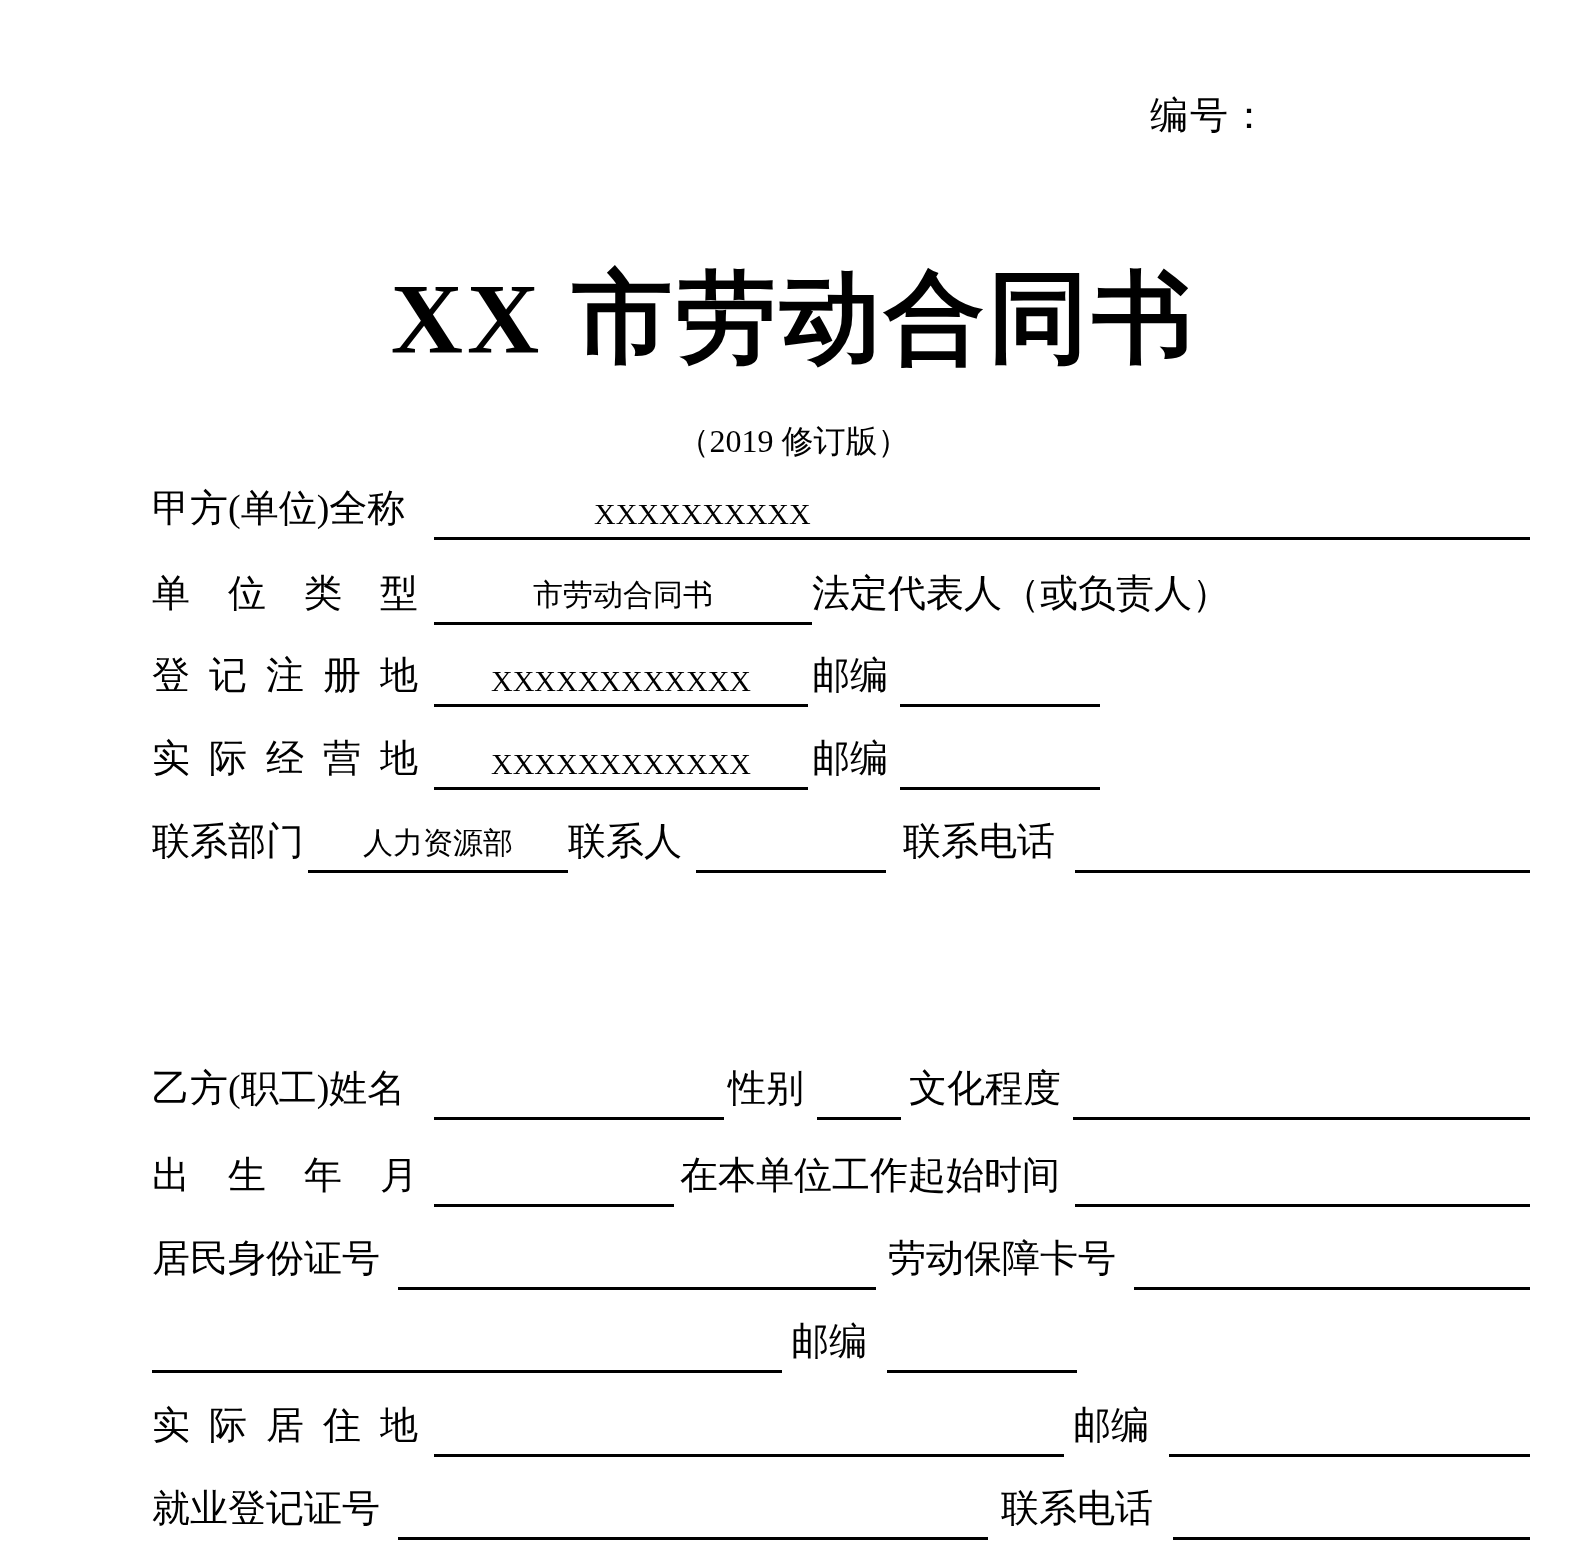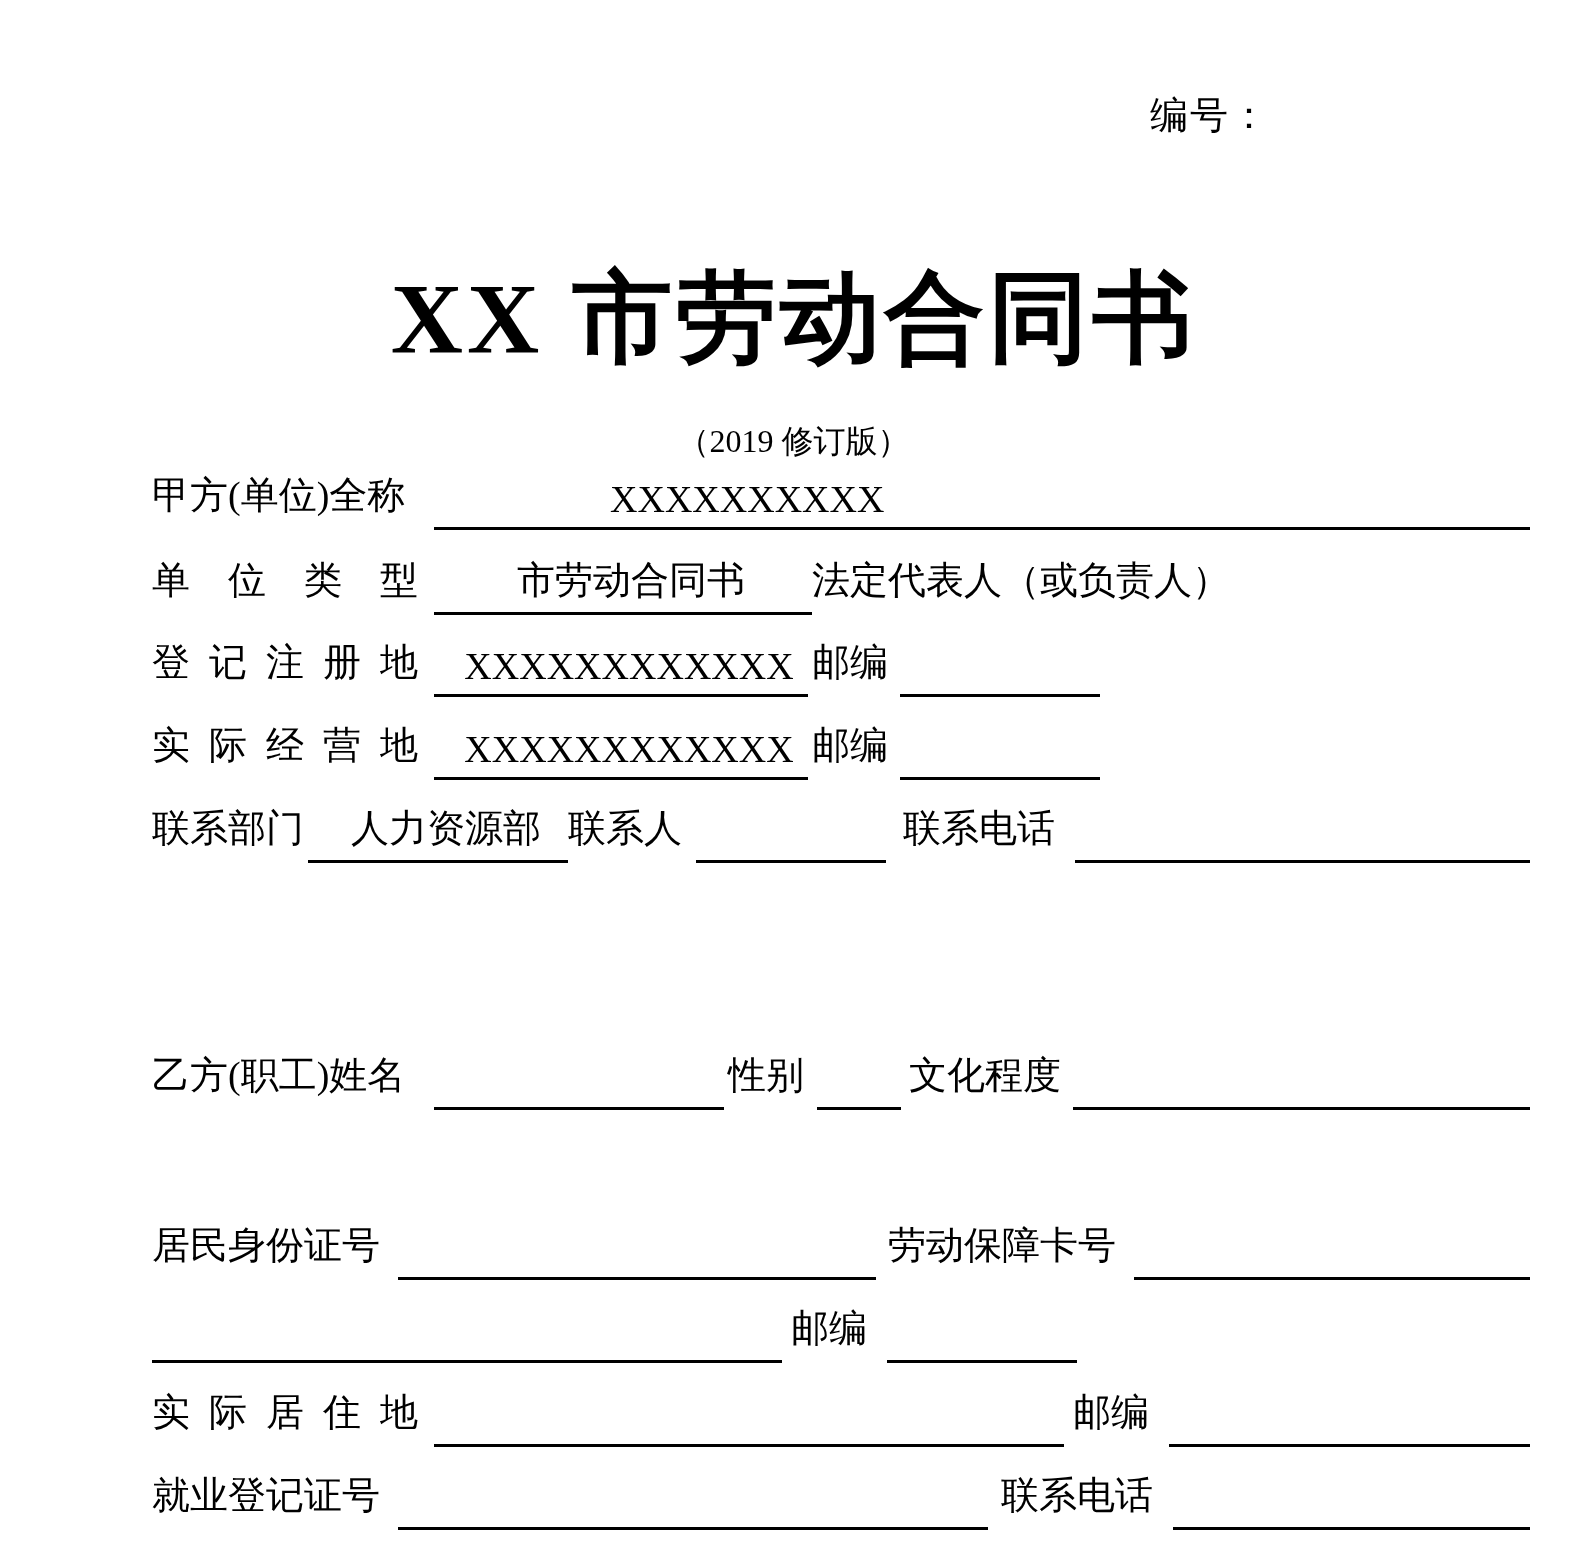--- a/index.html
+++ b/index.html
@@ -20,37 +20,37 @@
     position:absolute; top:252px; left:0; width:100%;
     text-align:center; font-size:100px; font-weight:bold;
     letter-spacing:4px; white-space:nowrap;
   }
   .subtitle {
     position:absolute; top:420px; left:0; width:100%;
     text-align:center; font-size:32px;
   }
   .row {
     position:absolute; left:152px; right:57px; height:80px;
-    display:flex; align-items:flex-start;
+    display:flex; align-items:center;
     font-size:38px; white-space:nowrap;
   }
   .lbl { flex:none; padding-bottom:3px; }
   .lcol   { width:282px; }
   .lcol-s { width:156px; }
   .lcol-m { width:246px; }
   .j { text-align:justify; text-align-last:justify; padding-right:16px; }
   .line {
     position:relative; flex:none;
     height:60px;
     border-bottom:3px solid #000000;
   }
   .grow { flex:1 1 auto; }
   .val {
-    position:absolute; left:16px; right:0; bottom:6px;
-    text-align:center; font-size:38px;
+    position:absolute; left:0; right:0; bottom:6px;
+    text-align:center; font-size:30px;
   }
   .val-left { text-align:left; padding-left:160px; }
 </style>
 </head>
 <body>
 
 <div class="page">
 
   <div class="doc-no">编号：</div>
 
@@ -118,20 +118,30 @@
     <span class="lbl" style="margin-left:4px">性别</span>
     <span class="line" style="width:84px;margin-left:13px">
       <span class="val"></span>
     </span>
     <span class="lbl" style="margin-left:8px">文化程度</span>
     <span class="line grow" style="margin-left:12px">
       <span class="val"></span>
     </span>
   </div>
 
+  <div class="row" style="top:1137px">
+    <span class="lbl lcol j">出 生 年 月</span>
+    <span class="line" style="width:240px">
+      <span class="val"></span>
+    </span>
+    <span class="lbl" style="margin-left:6px">在本单位工作起始时间</span>
+    <span class="line grow" style="margin-left:15px">
+      <span class="val"></span>
+    </span>
+  </div>
 
   <div class="row" style="top:1220px">
     <span class="lbl lcol-m">居民身份证号</span>
     <span class="line" style="width:478px">
       <span class="val"></span>
     </span>
     <span class="lbl" style="margin-left:12px">劳动保障卡号</span>
     <span class="line grow" style="margin-left:18px">
       <span class="val"></span>
     </span>

